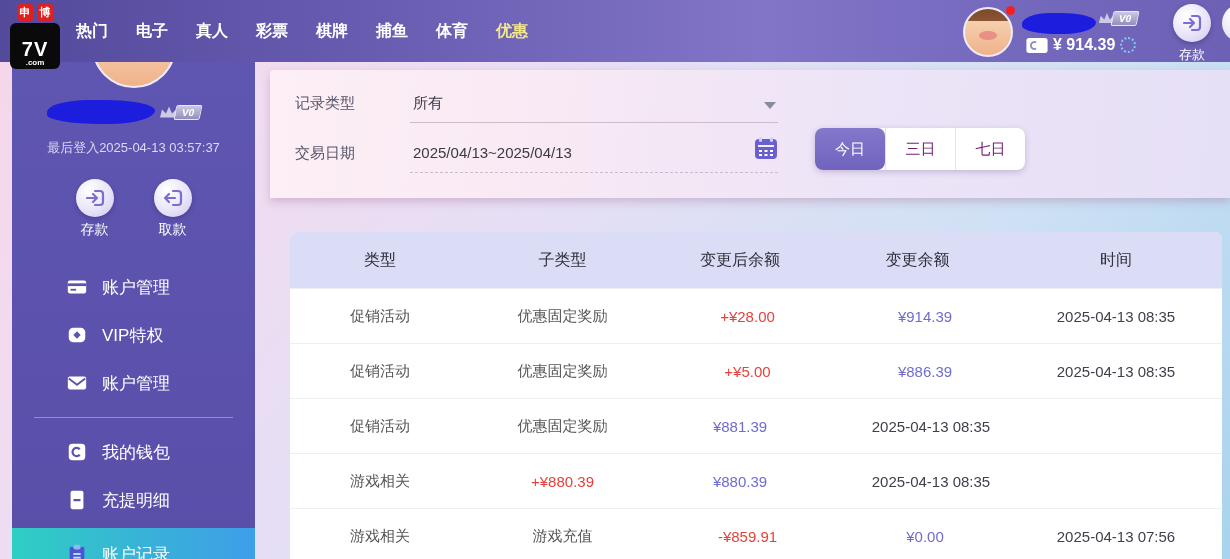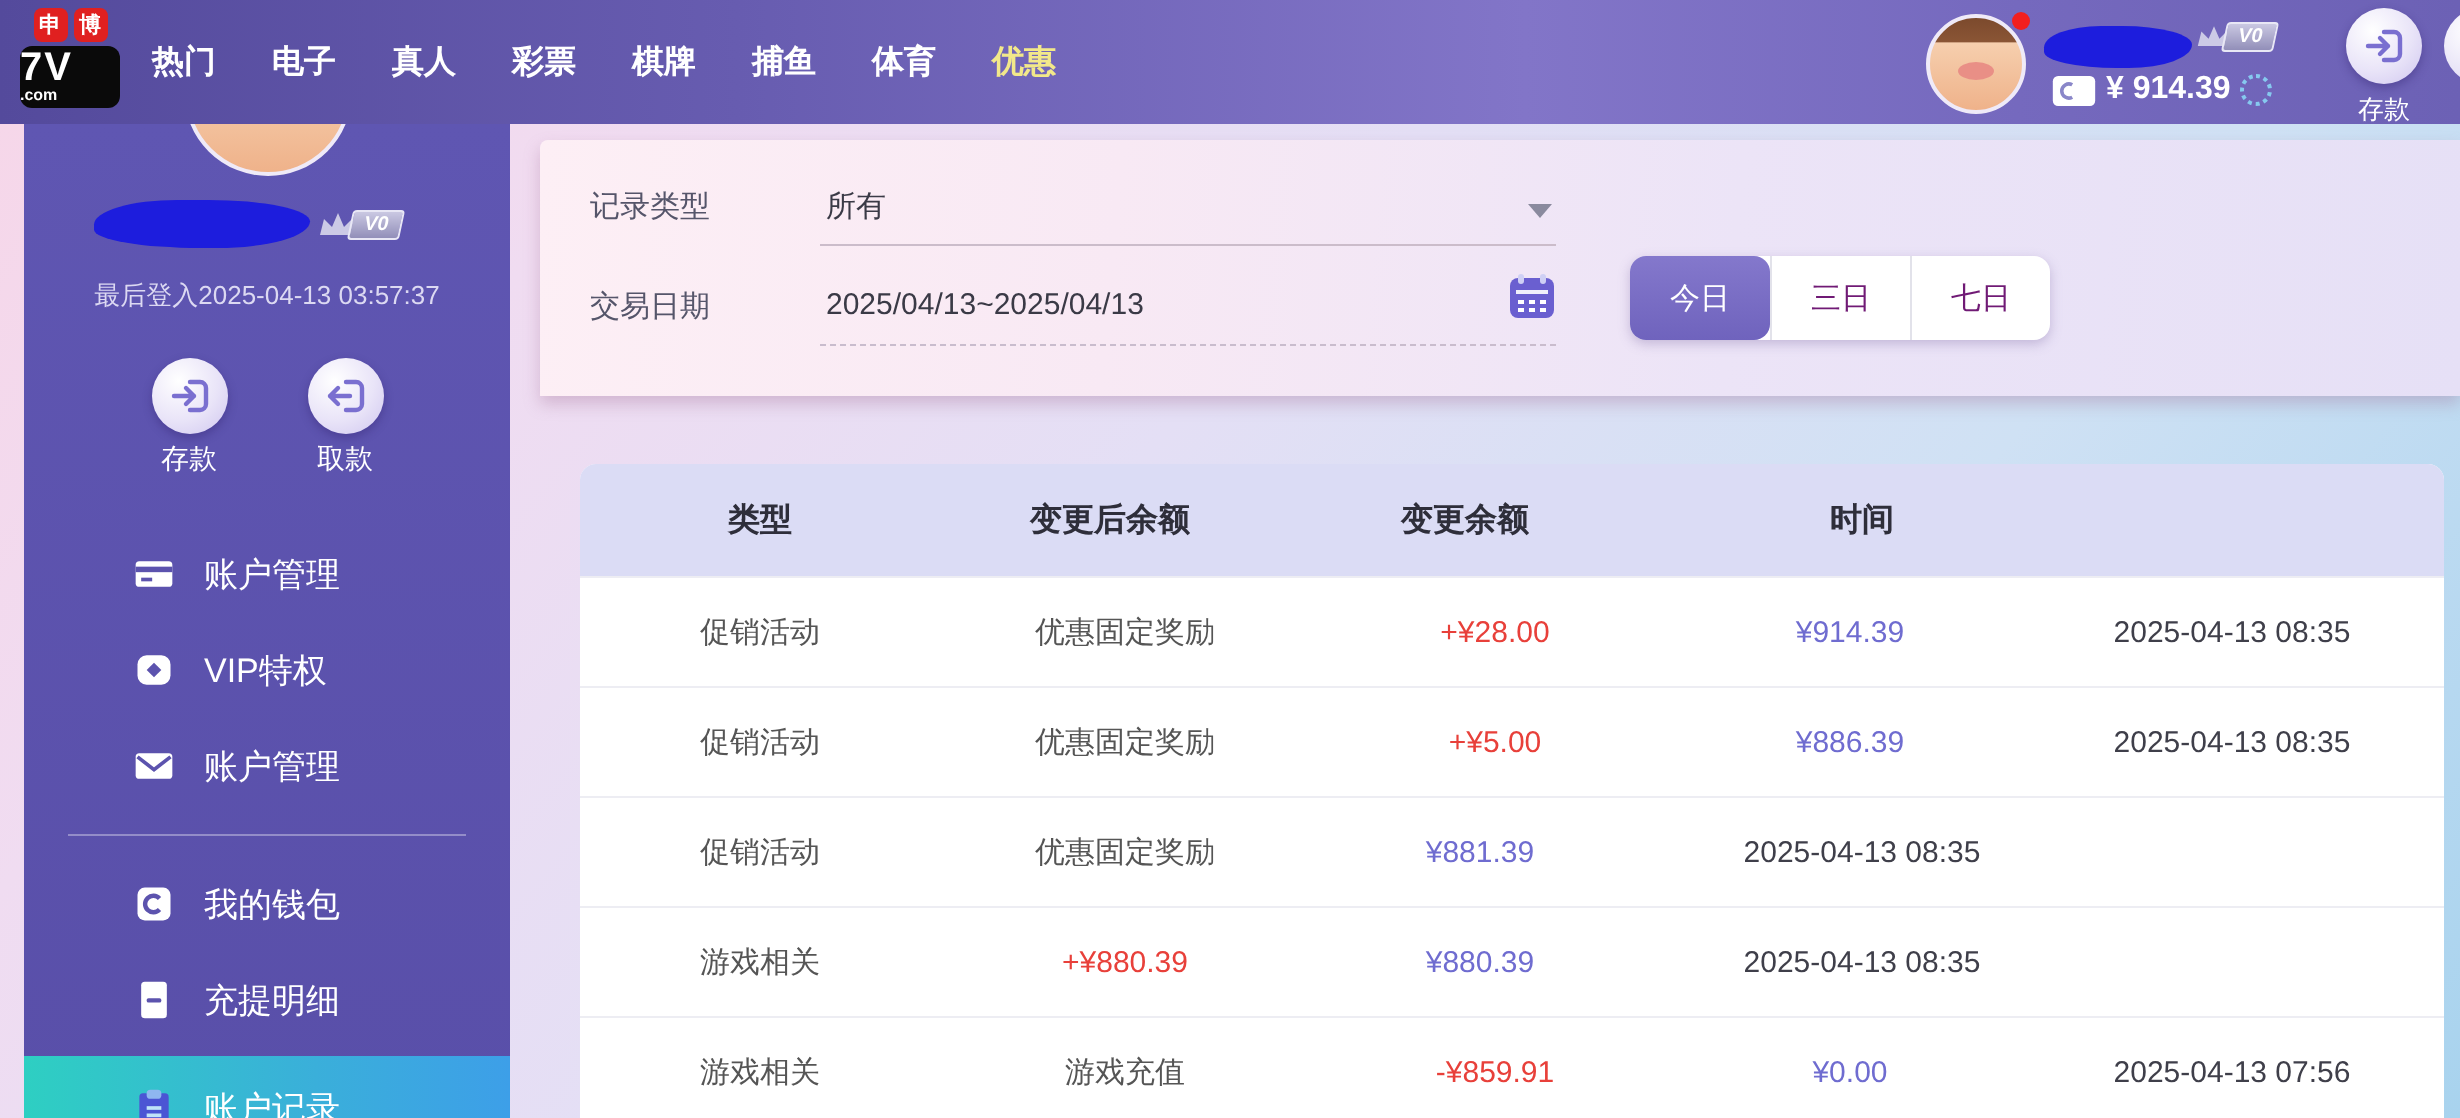--- a/index.html
+++ b/index.html
@@ -7,21 +7,21 @@
   .page { position:relative; width:1230px; height:559px; overflow:hidden;
     background:linear-gradient(130deg,#f7d6e8 0%,#f0dcf1 22%,#e4dff5 45%,#cfe1f4 70%,#a8d3ee 100%); }
 
   
   .topbar { position:absolute; left:0; top:0; width:1230px; height:62px; z-index:5;
     background:linear-gradient(90deg,#544a9c 0%,#675cb0 30%,#8275c8 62%,#7569be 82%,#6c61b5 100%); }
   .logo { position:absolute; left:10px; top:4px; width:50px; cursor:pointer; }
   .logo-badges { display:flex; gap:3px; justify-content:center; }
   .logo-badge { width:17px; height:17px; border-radius:4px; background:#e02020; color:#fff;
     font-size:11px; font-weight:bold; display:flex; align-items:center; justify-content:center; }
-  .logo-box { margin-top:2px; background:#0a0a0a; border-radius:6px; padding:1px 0 2px; }
+  .logo-box { margin-top:2px; background:#0a0a0a; border-radius:6px; padding:16px 0 2px; text-align:center; }
   .logo-main { color:#fff; font-size:20px; font-weight:bold; line-height:20px; letter-spacing:1px; }
   .logo-suffix { color:#fff; font-size:8px; font-weight:bold; line-height:8px; }
   .nav { position:absolute; left:76px; top:0; height:62px; display:flex; align-items:center; gap:28px; }
   .nav-item { color:#fff; font-size:16px; font-weight:600; width:32px; text-align:center;
     cursor:pointer; white-space:nowrap; }
   .nav-item.active { color:#f2e88a; }
 
   .tb-user { position:absolute; right:0; top:0; height:62px; width:290px; }
   .tb-avatar { position:absolute; left:23px; top:7px; width:50px; height:50px; border-radius:50%;
     border:2px solid #efeaf8; overflow:hidden; cursor:pointer;
@@ -86,21 +86,21 @@
   .rtab:first-child { border-left:none; }
   .rtab.active { background:linear-gradient(180deg,#8478cc,#6f63bd); color:#fff; border-radius:8px;
     border-left:none; }
 
   
   .table-card { position:absolute; left:290px; top:232px; width:932px; height:327px;
     background:#fff; border-radius:8px 8px 0 0; overflow:hidden; }
   .t-row { display:flex; height:55px; align-items:center; border-top:1px solid #ededf3; }
   .t-head { height:56px; background:#dbdcf5; border-top:none; }
   .t-cell { text-align:center; font-size:15px; color:#555; overflow:hidden; white-space:nowrap; }
-  .t-head .t-cell { font-size:16px; font-weight:700; color:#2e2e3a; }
+  .t-head .t-cell { font-size:16px; font-weight:400; color:#2e2e3a; }
   .c0 { width:180px; } .c1 { width:185px; } .c2 { width:185px; } .c3 { width:170px; } .c4 { width:212px; }
   .amt-change { color:#e8403a; }
   .amt-after { color:#6f6cd0; }
   .t-time { color:#3f3f4a; }
 </style>
 </head>
 <body>
 
 <div class="page">
 
@@ -288,20 +288,21 @@
     <div class="range-tabs">
       <span class="rtab active">今日</span>
       <span class="rtab">三日</span>
       <span class="rtab">七日</span>
     </div>
   </section>
 
   <section class="table-card">
     <div class="t-row t-head">
       <span class="t-cell c0">类型</span>
+      <span class="t-cell c1">子类型</span>
       <span class="t-cell c3">变更后余额</span>
       <span class="t-cell c2">变更余额</span>
       <span class="t-cell c4">时间</span>
     </div>
 
     <div class="t-row">
       <span class="t-cell c0">促销活动</span>
       <span class="t-cell c1">优惠固定奖励</span>
       <span class="t-cell c2 amt-change">+¥28.00</span>
       <span class="t-cell c3 amt-after">¥914.39</span>

